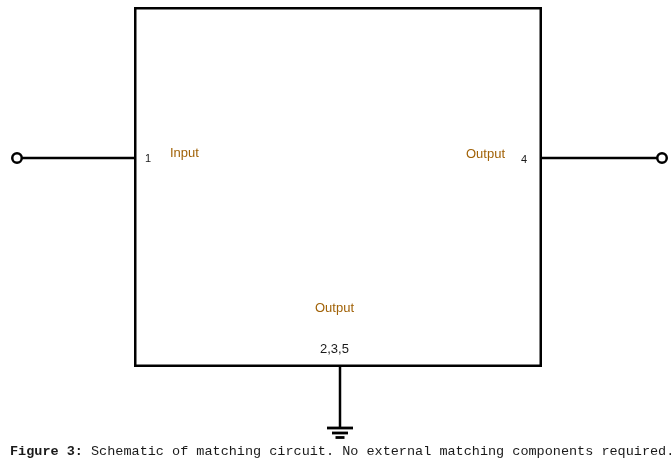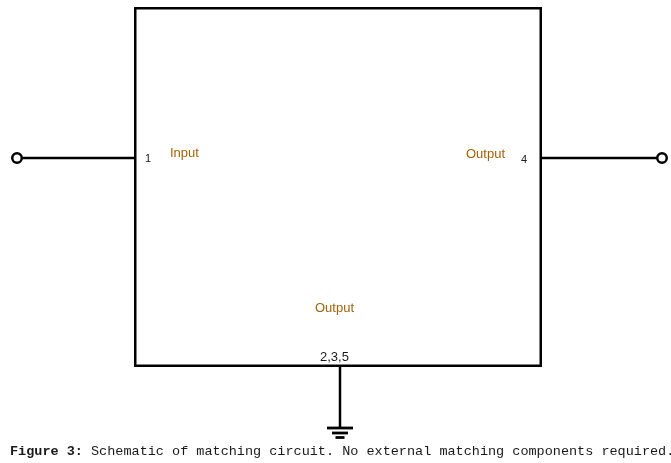--- a/index.html
+++ b/index.html
@@ -61,21 +61,21 @@
   #pin-input {
     left: 145px;
     top: 153px;
   }
   #pin-output {
     left: 521px;
     top: 154px;
   }
   #pin-ground {
     left: 320px;
-    top: 350px;
+    top: 342px;
     font-size: 13px;
   }
   .caption {
     position: absolute;
     left: 10px;
     top: 444px;
     font-family: Liberation Mono, monospace;
     font-size: 13.5px;
     color: #1a1a1a;
     white-space: nowrap;

